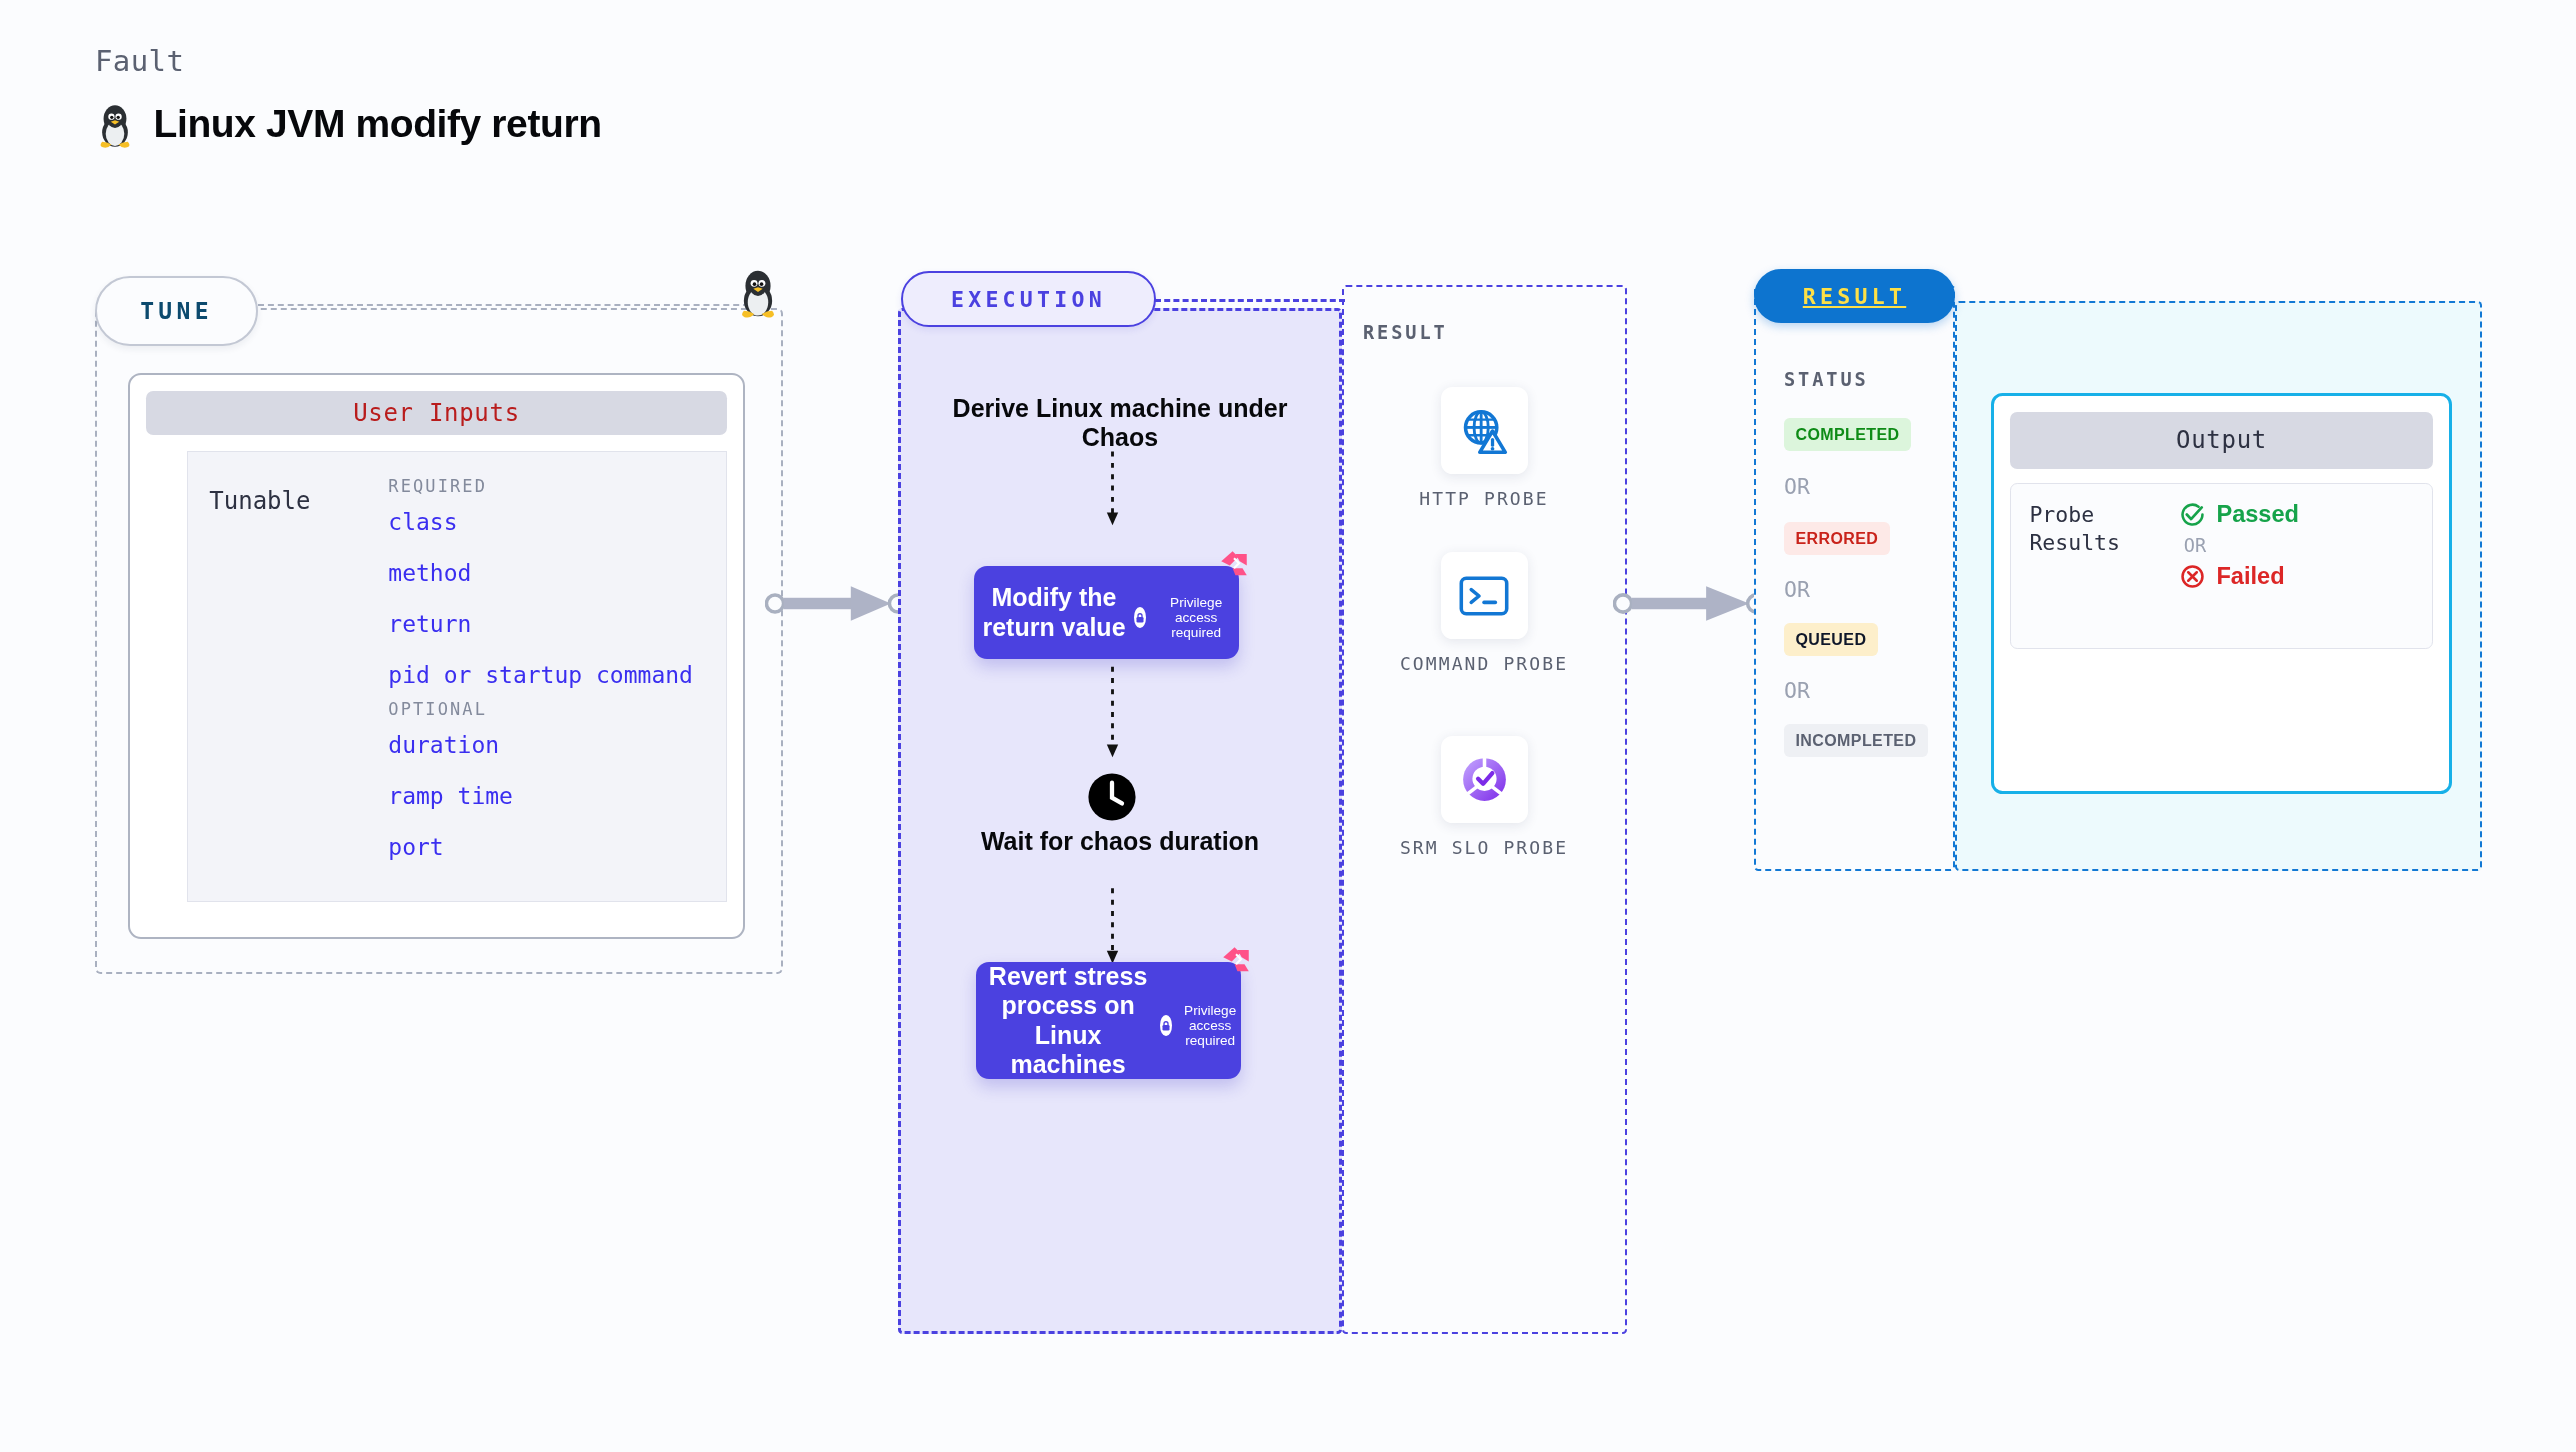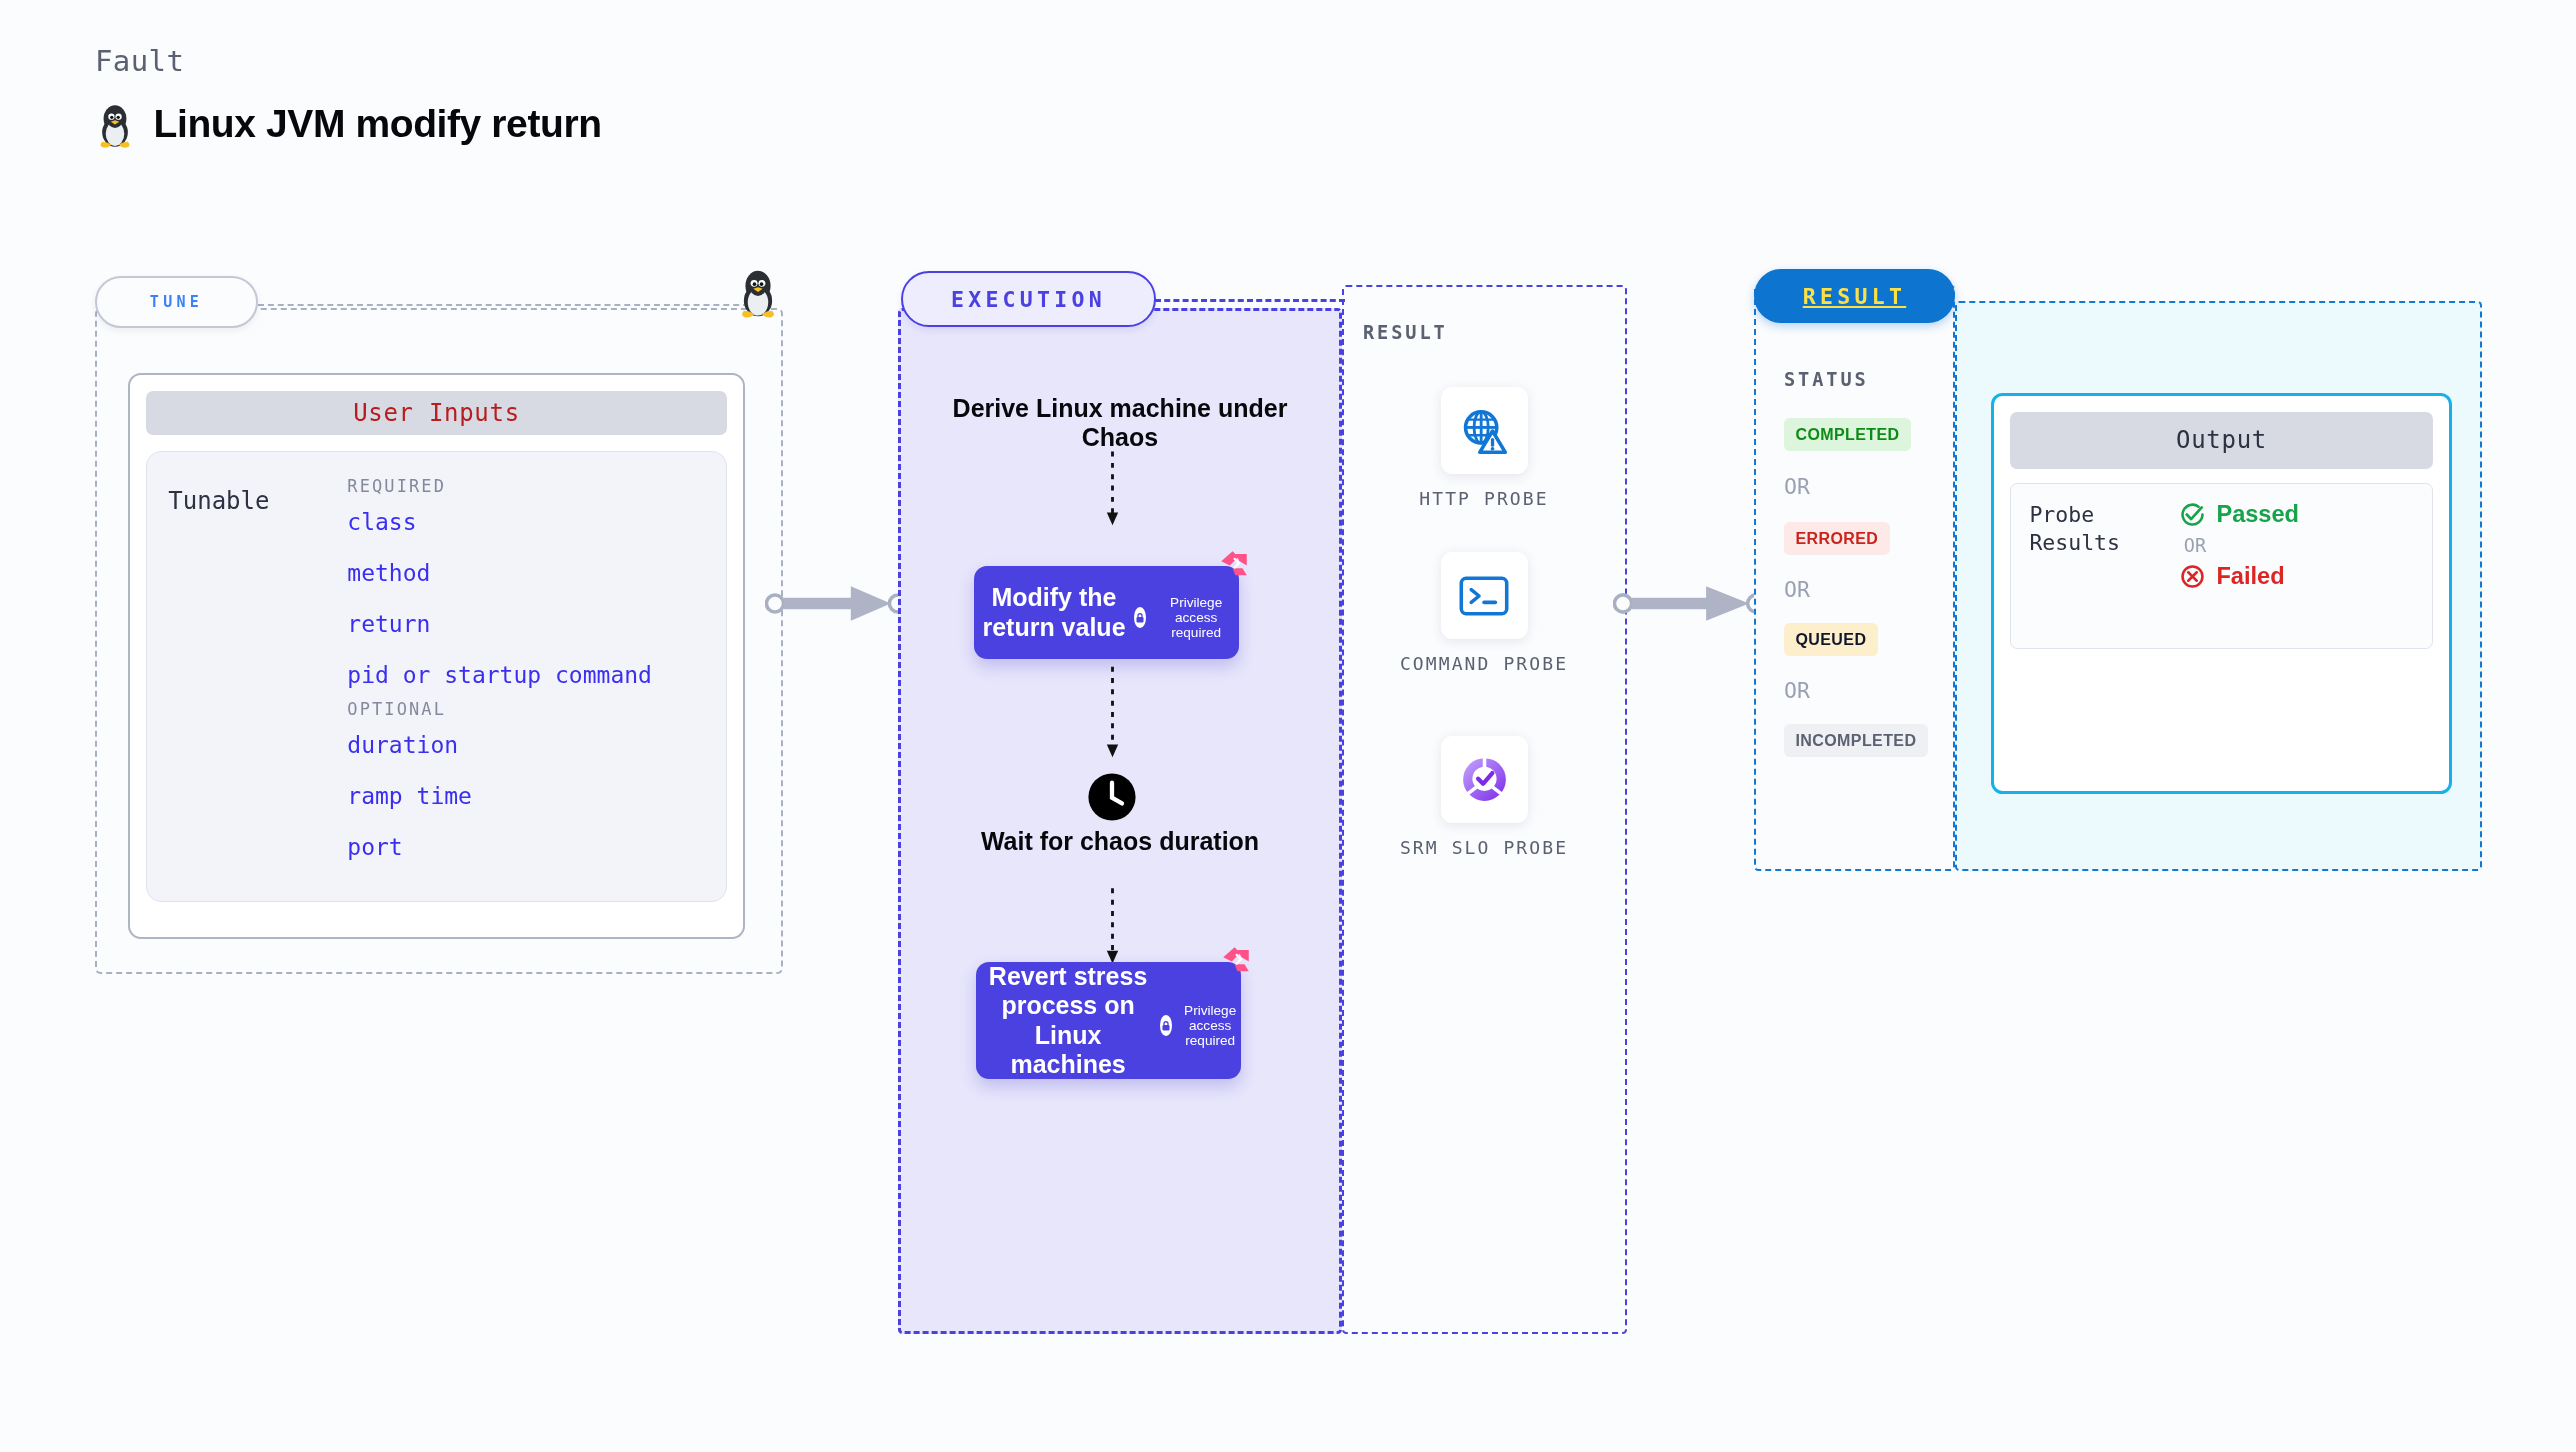--- a/index.html
+++ b/index.html
@@ -30,22 +30,22 @@
     font-weight:bold;letter-spacing:4.3px;
     z-index:6;
   }
 
   
   #tune-region{
     left:95px;top:308px;width:688px;height:666px;
     border:2.1px dashed #a9b0c0;border-radius:5.7px;background:#fbfcfe;
   }
   #tune-badge{
-    left:95px;top:276px;width:163px;height:52px;
-    background:#fbfcfe;border:2.1px solid #c3c8d4;color:#3b82f6;font-size:15px;
+    left:95px;top:276px;width:163px;height:70px;
+    background:#fbfcfe;border:2.1px solid #c3c8d4;color:#0c4a6e;font-size:23px;
     box-shadow:0 2.9px 7.2px rgba(30,40,70,.07);
   }
   #tune-dash{
     position:absolute;left:258px;top:304px;width:501px;height:0;
     border-top:2.9px dashed #a9b0c0;z-index:2;
   }
   #tune-penguin{position:absolute;left:736px;top:265px;z-index:7;}
 
   #user-inputs-card{
     position:absolute;left:128px;top:373px;width:617px;height:566px;
@@ -53,22 +53,22 @@
     box-sizing:border-box;padding:15.8px;
   }
   #user-inputs-header{
     height:44px;background:#d7d9e3;border-radius:7.2px;
     display:flex;align-items:center;justify-content:center;
     font-family:"DejaVu Sans Mono","Liberation Mono",monospace;
     font-size:24px;color:#b91c1c;letter-spacing:0.7px;
   }
   #tunable-box{
     margin-top:15.8px;height:451px;box-sizing:border-box;
-    background:#f3f4f9;border:1.4px solid #e1e3ec;border-radius:15px;
-    display:flex;padding:24px 21.5px 0 21.5px;
+    background:#f3f4f9;border:1.4px solid #e1e3ec;border-radius:0;
+    display:flex;padding:24px 21.5px 0 21.5px;margin-left:41px;
   }
   #tunable-label{
     font-family:"DejaVu Sans Mono","Liberation Mono",monospace;
     font-size:24px;color:#2d3142;width:179px;flex:none;padding-top:11.5px;
   }
   #tunable-fields{flex:1;}
   .group-label{
     font-family:"DejaVu Sans Mono","Liberation Mono",monospace;
     font-size:17px;color:#838a9c;letter-spacing:2.1px;margin-bottom:13px;
   }

